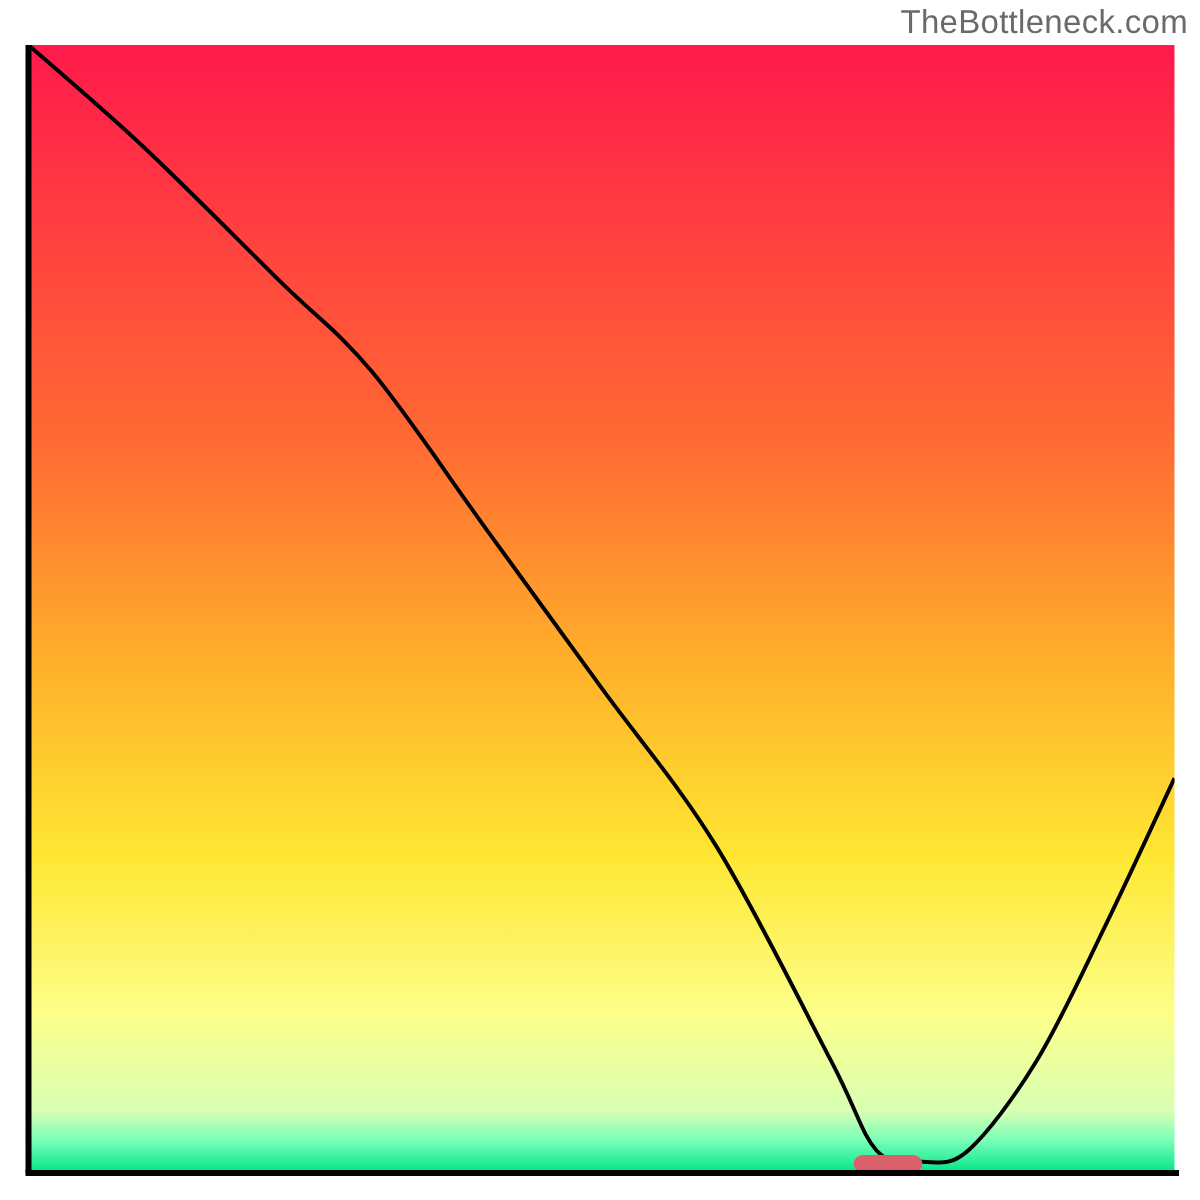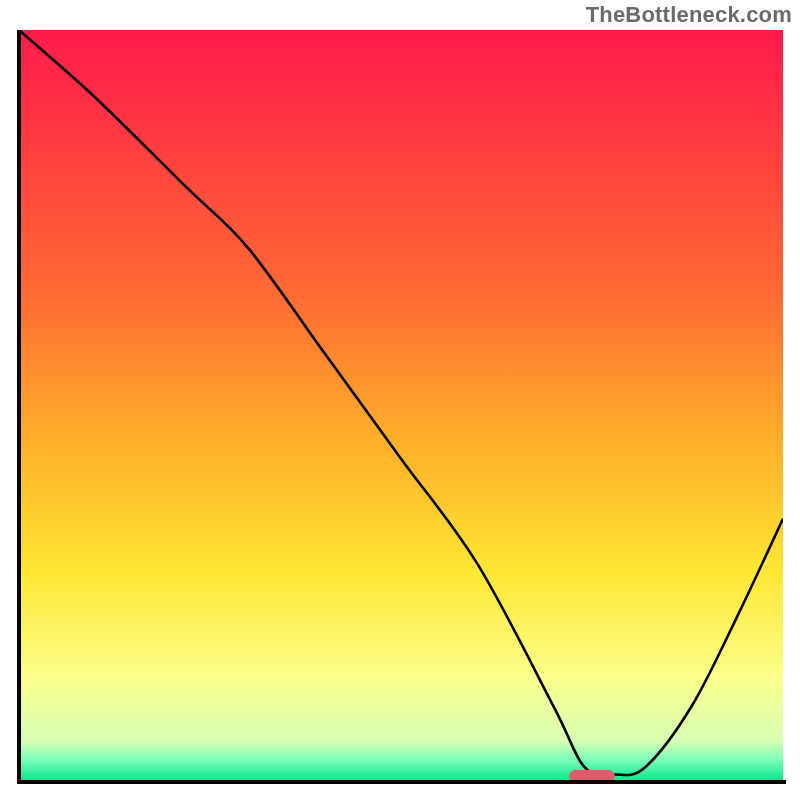--- a/index.html
+++ b/index.html
@@ -14,21 +14,21 @@
   .frame {
     position: relative;
     width: 800px;
     height: 800px;
   }
   .watermark {
     position: absolute;
     top: 2px;
     right: 8px;
     font-size: 22px;
-    font-weight: 700;
+    font-weight: 400;
     color: #6a6a6a;
     letter-spacing: 0.2px;
   }
   .plot {
     position: absolute;
     left: 16px;
     top: 30px;
     width: 770px;
     height: 755px;
   }

